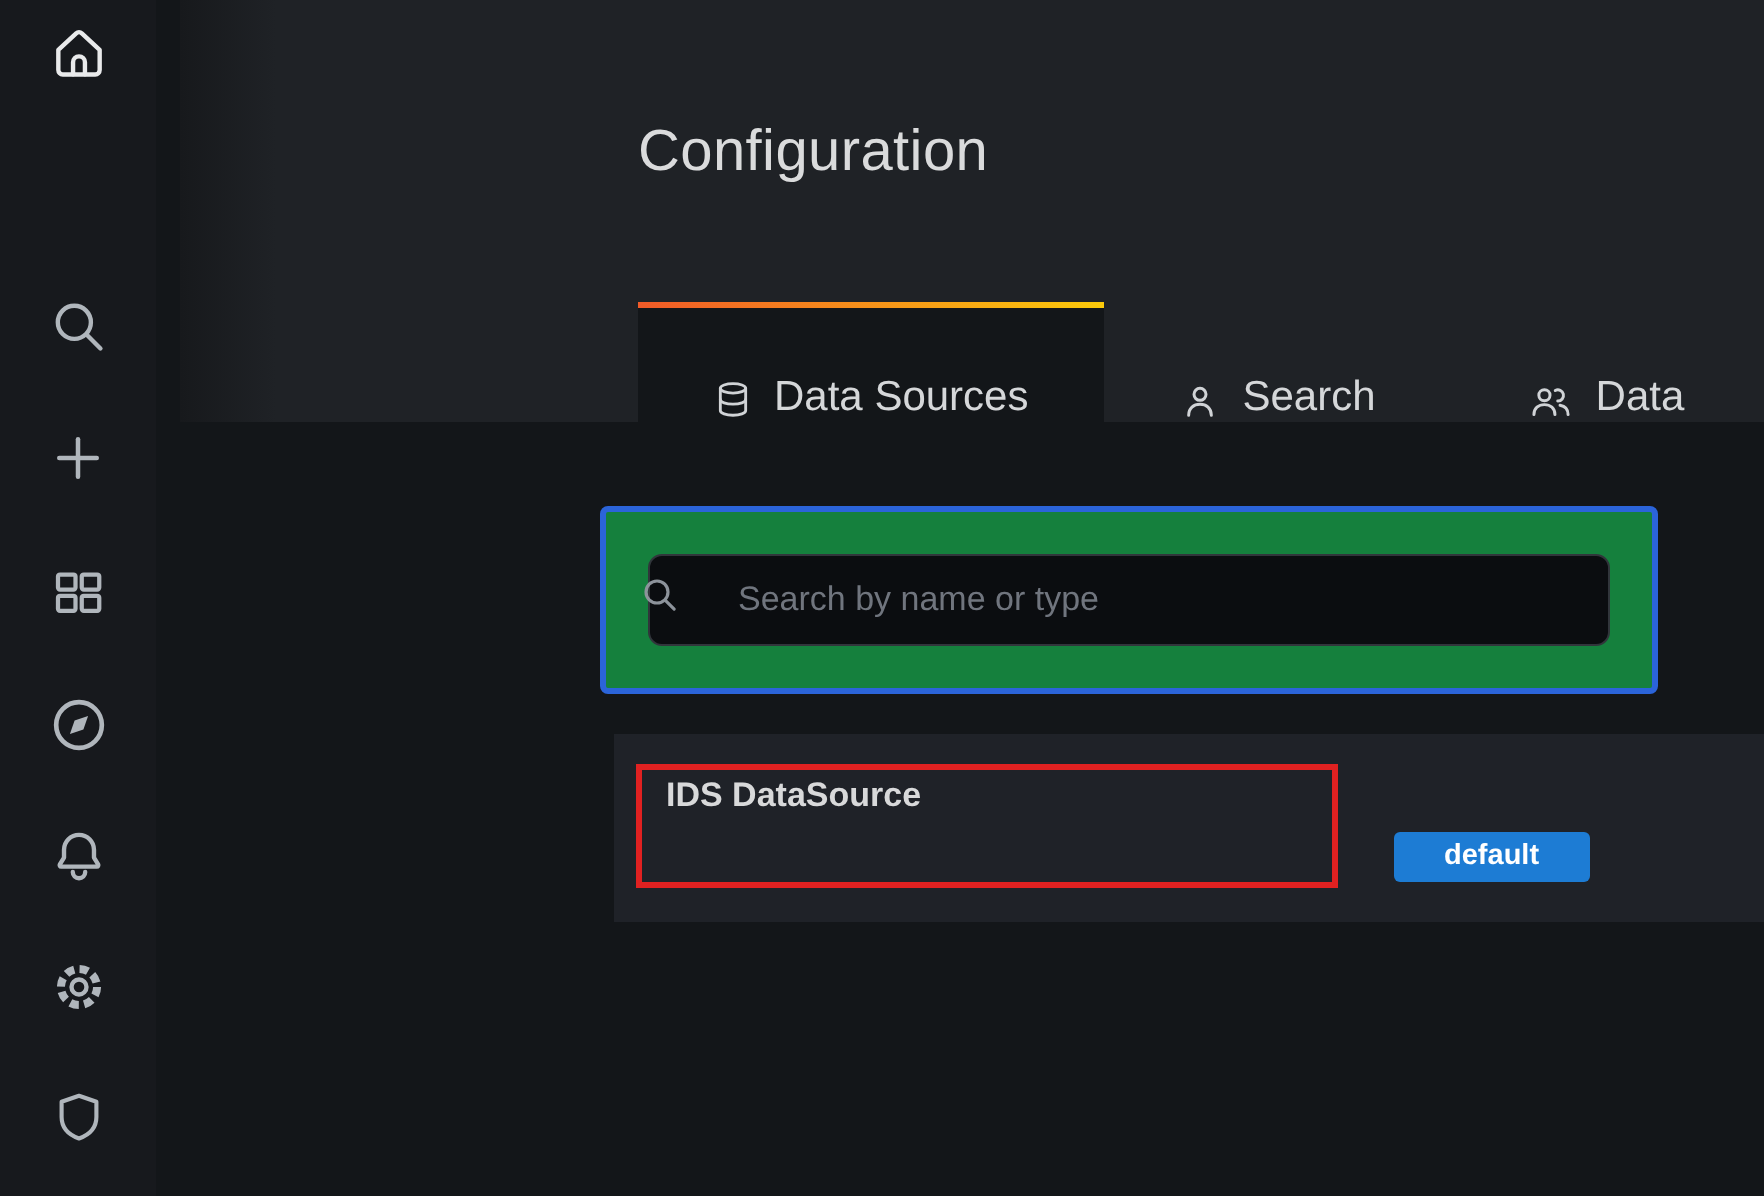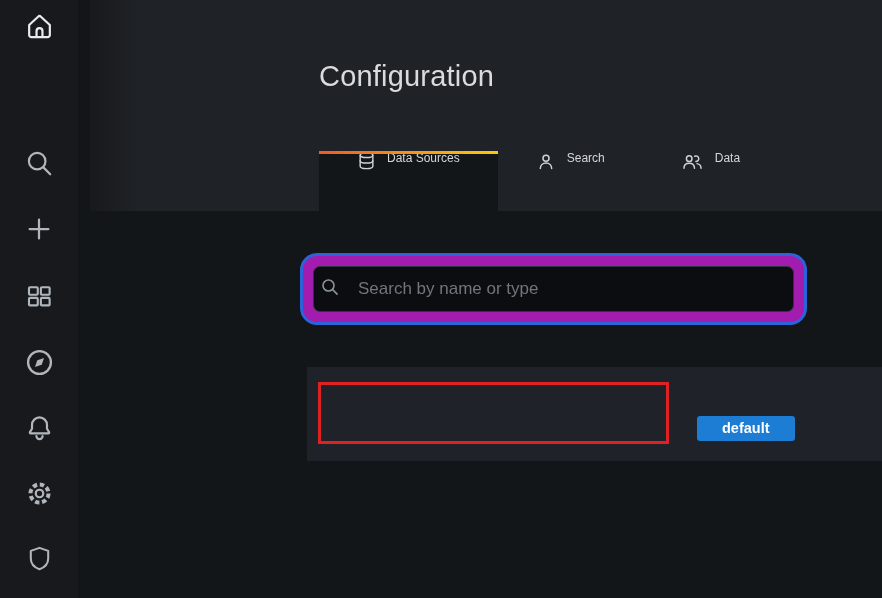--- a/index.html
+++ b/index.html
@@ -34,44 +34,44 @@
     font-size:29px; font-weight:500; color:#dadbdc; letter-spacing:.2px;
   }
 
   
   .tabs {
     position:absolute; left:229px; bottom:0; height:60px;
     display:flex; align-items:stretch;
   }
   .tab {
     position:relative;
-    display:flex; align-items:flex-start; gap:11px;
-    padding:0 38px; font-size:12px; color:#d5d7d9; cursor:pointer;
+    display:flex; align-items:flex-end; gap:11px;
+    padding:0 38px; font-size:21px; color:#d5d7d9; cursor:pointer;
     white-space:nowrap;
   }
   .tab svg { display:block; color:#d0d3d6; }
   .tab.active { background:#131619; }
   .tab.active::before {
     content:""; position:absolute; left:0; right:0; top:0; height:3px;
     background:linear-gradient(90deg,#f05a28,#fbca0a);
   }
 
   
   .content {
     position:absolute; left:78px; top:211px; right:0; bottom:0;
     background:#131619;
   }
 
   
   .search-box {
     position:absolute; left:222px; top:42px;
     width:481px; height:46px;
     box-sizing:content-box;
-    padding:10px; border:3px solid #2b64d9; border-radius:17px;
-    background:#a21caf;
+    padding:21px; border:3px solid #2b64d9; border-radius:4px;
+    background:#15803d;
   }
   .search-input {
     width:100%; height:100%;
     background:#0b0d10;
     border:1px solid #31353b; border-radius:7px;
     color:#c7c8ca; font-size:17px;
     padding:0 14px 0 44px;
     font-family:"Liberation Sans", sans-serif;
     outline:none;
   }
@@ -217,17 +217,18 @@
         <circle cx="10.2" cy="10.2" r="6.6"></circle>
         <line x1="15.2" y1="15.2" x2="20.5" y2="20.5"></line>
       </svg>
     </span>
     <input class="search-input" type="text" placeholder="Search by name or type" style="">
   </div>
 
   <div class="ds-card">
     <div class="red-annotation"></div>
     <div class="ds-info">
+      <div class="ds-name">IDS DataSource</div>
     </div>
     <span class="badge-default">default</span>
   </div>
 
 </main>
 
 </body></html>

